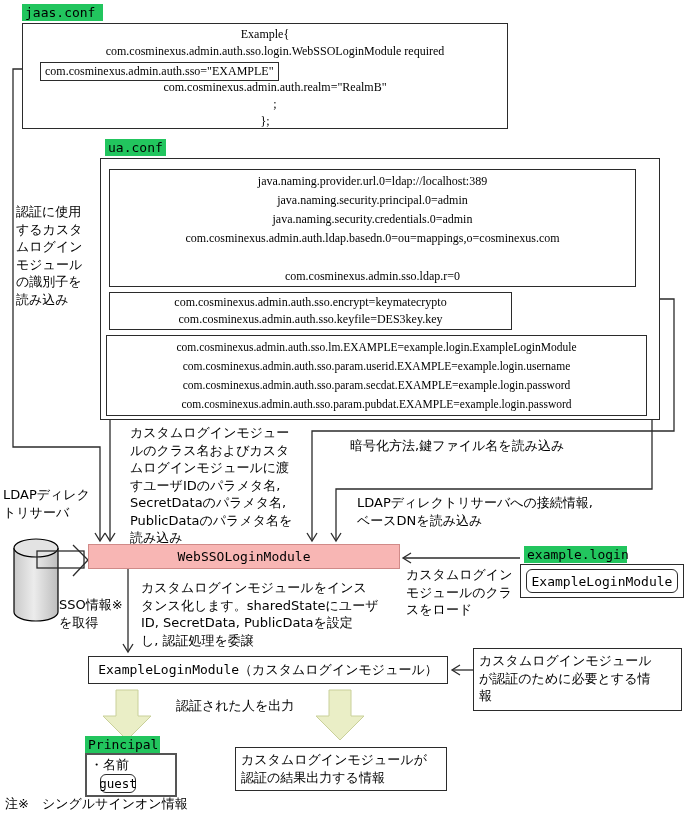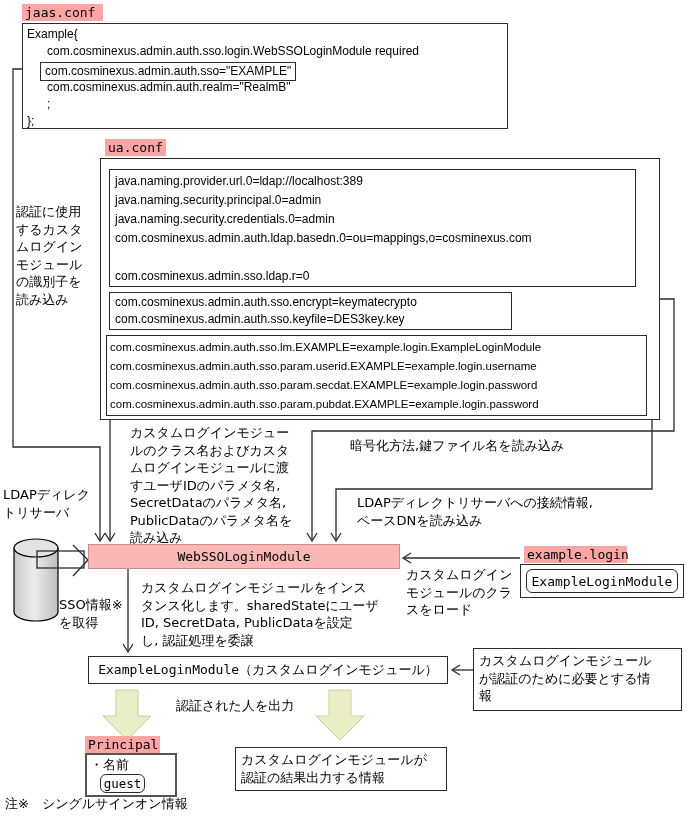--- a/index.html
+++ b/index.html
@@ -3,25 +3,25 @@
 <meta charset="utf-8">
 <style>
   html,body{margin:0;padding:0;background:#fff;}
   #canvas{
     position:relative;width:687px;height:821px;background:#fff;
     font-family:"DejaVu Sans",sans-serif;color:#000;overflow:hidden;
   }
   .mono{font-family:"DejaVu Sans Mono",monospace;border-radius:6px;}
   .abs{position:absolute;}
   .tag{
-    position:absolute;background:#fca5a5;padding:1px 6px 1px 3px;
+    position:absolute;background:#22c55e;padding:1px 6px 1px 3px;
     font-family:"DejaVu Sans Mono",monospace;font-size:13px;line-height:15px;
   }
   .box{position:absolute;border:1px solid #2b2b2b;background:#fff;box-sizing:border-box;}
-  .codeline{font-size:12px;line-height:17px;height:17px;white-space:pre;font-family:Liberation Sans, sans-serif;}
+  .codeline{font-size:12px;line-height:17px;height:17px;white-space:pre;font-family:Liberation Serif, serif;text-align:center;}
   .codeline.small{font-size:11.5px;line-height:19px;height:19px;}
   .note{position:absolute;font-size:13px;line-height:17.5px;white-space:pre-line;}
   .pinkbox{
     position:absolute;background:#f8b6b4;border:1px solid #d08a88;box-sizing:border-box;
     display:flex;align-items:center;justify-content:center;
     font-family:"DejaVu Sans Mono",monospace;font-size:13px;
   }
   .centerbox{display:flex;align-items:center;justify-content:center;}
   svg{position:absolute;left:0;top:0;pointer-events:none;}
 </style>
@@ -151,21 +151,21 @@
 
   <div class="box note" style="left:473px;top:648px;width:209px;height:63px;padding:3px 5px;position:absolute;">カスタムログインモジュール
 が認証のために必要とする情
 報</div>
 
   <div class="note" style="left:176px;top:697px;">認証された人を出力</div>
 
   <div class="tag" style="left:85px;top:736px;width:66px;">Principal</div>
   <div class="abs" style="left:85px;top:753px;width:92px;height:44px;border:2px solid #555;background:#fff;box-sizing:border-box;">
     <div class="note" style="left:3px;top:1px;">・名前</div>
-    <div class="box centerbox mono" style="left:13px;top:19px;width:45px;height:19px;font-size:12.5px;">guest</div>
+    <div class="box centerbox mono" style="left:13px;top:19px;width:36px;height:19px;font-size:12.5px;">guest</div>
   </div>
 
   <div class="box note" style="left:235px;top:747px;width:212px;height:44px;padding:3px 5px;position:absolute;">カスタムログインモジュールが
 認証の結果出力する情報</div>
 
   <div class="note" style="left:5px;top:795px;">注※　シングルサインオン情報</div>
 
 </div>
 
 </body></html>

